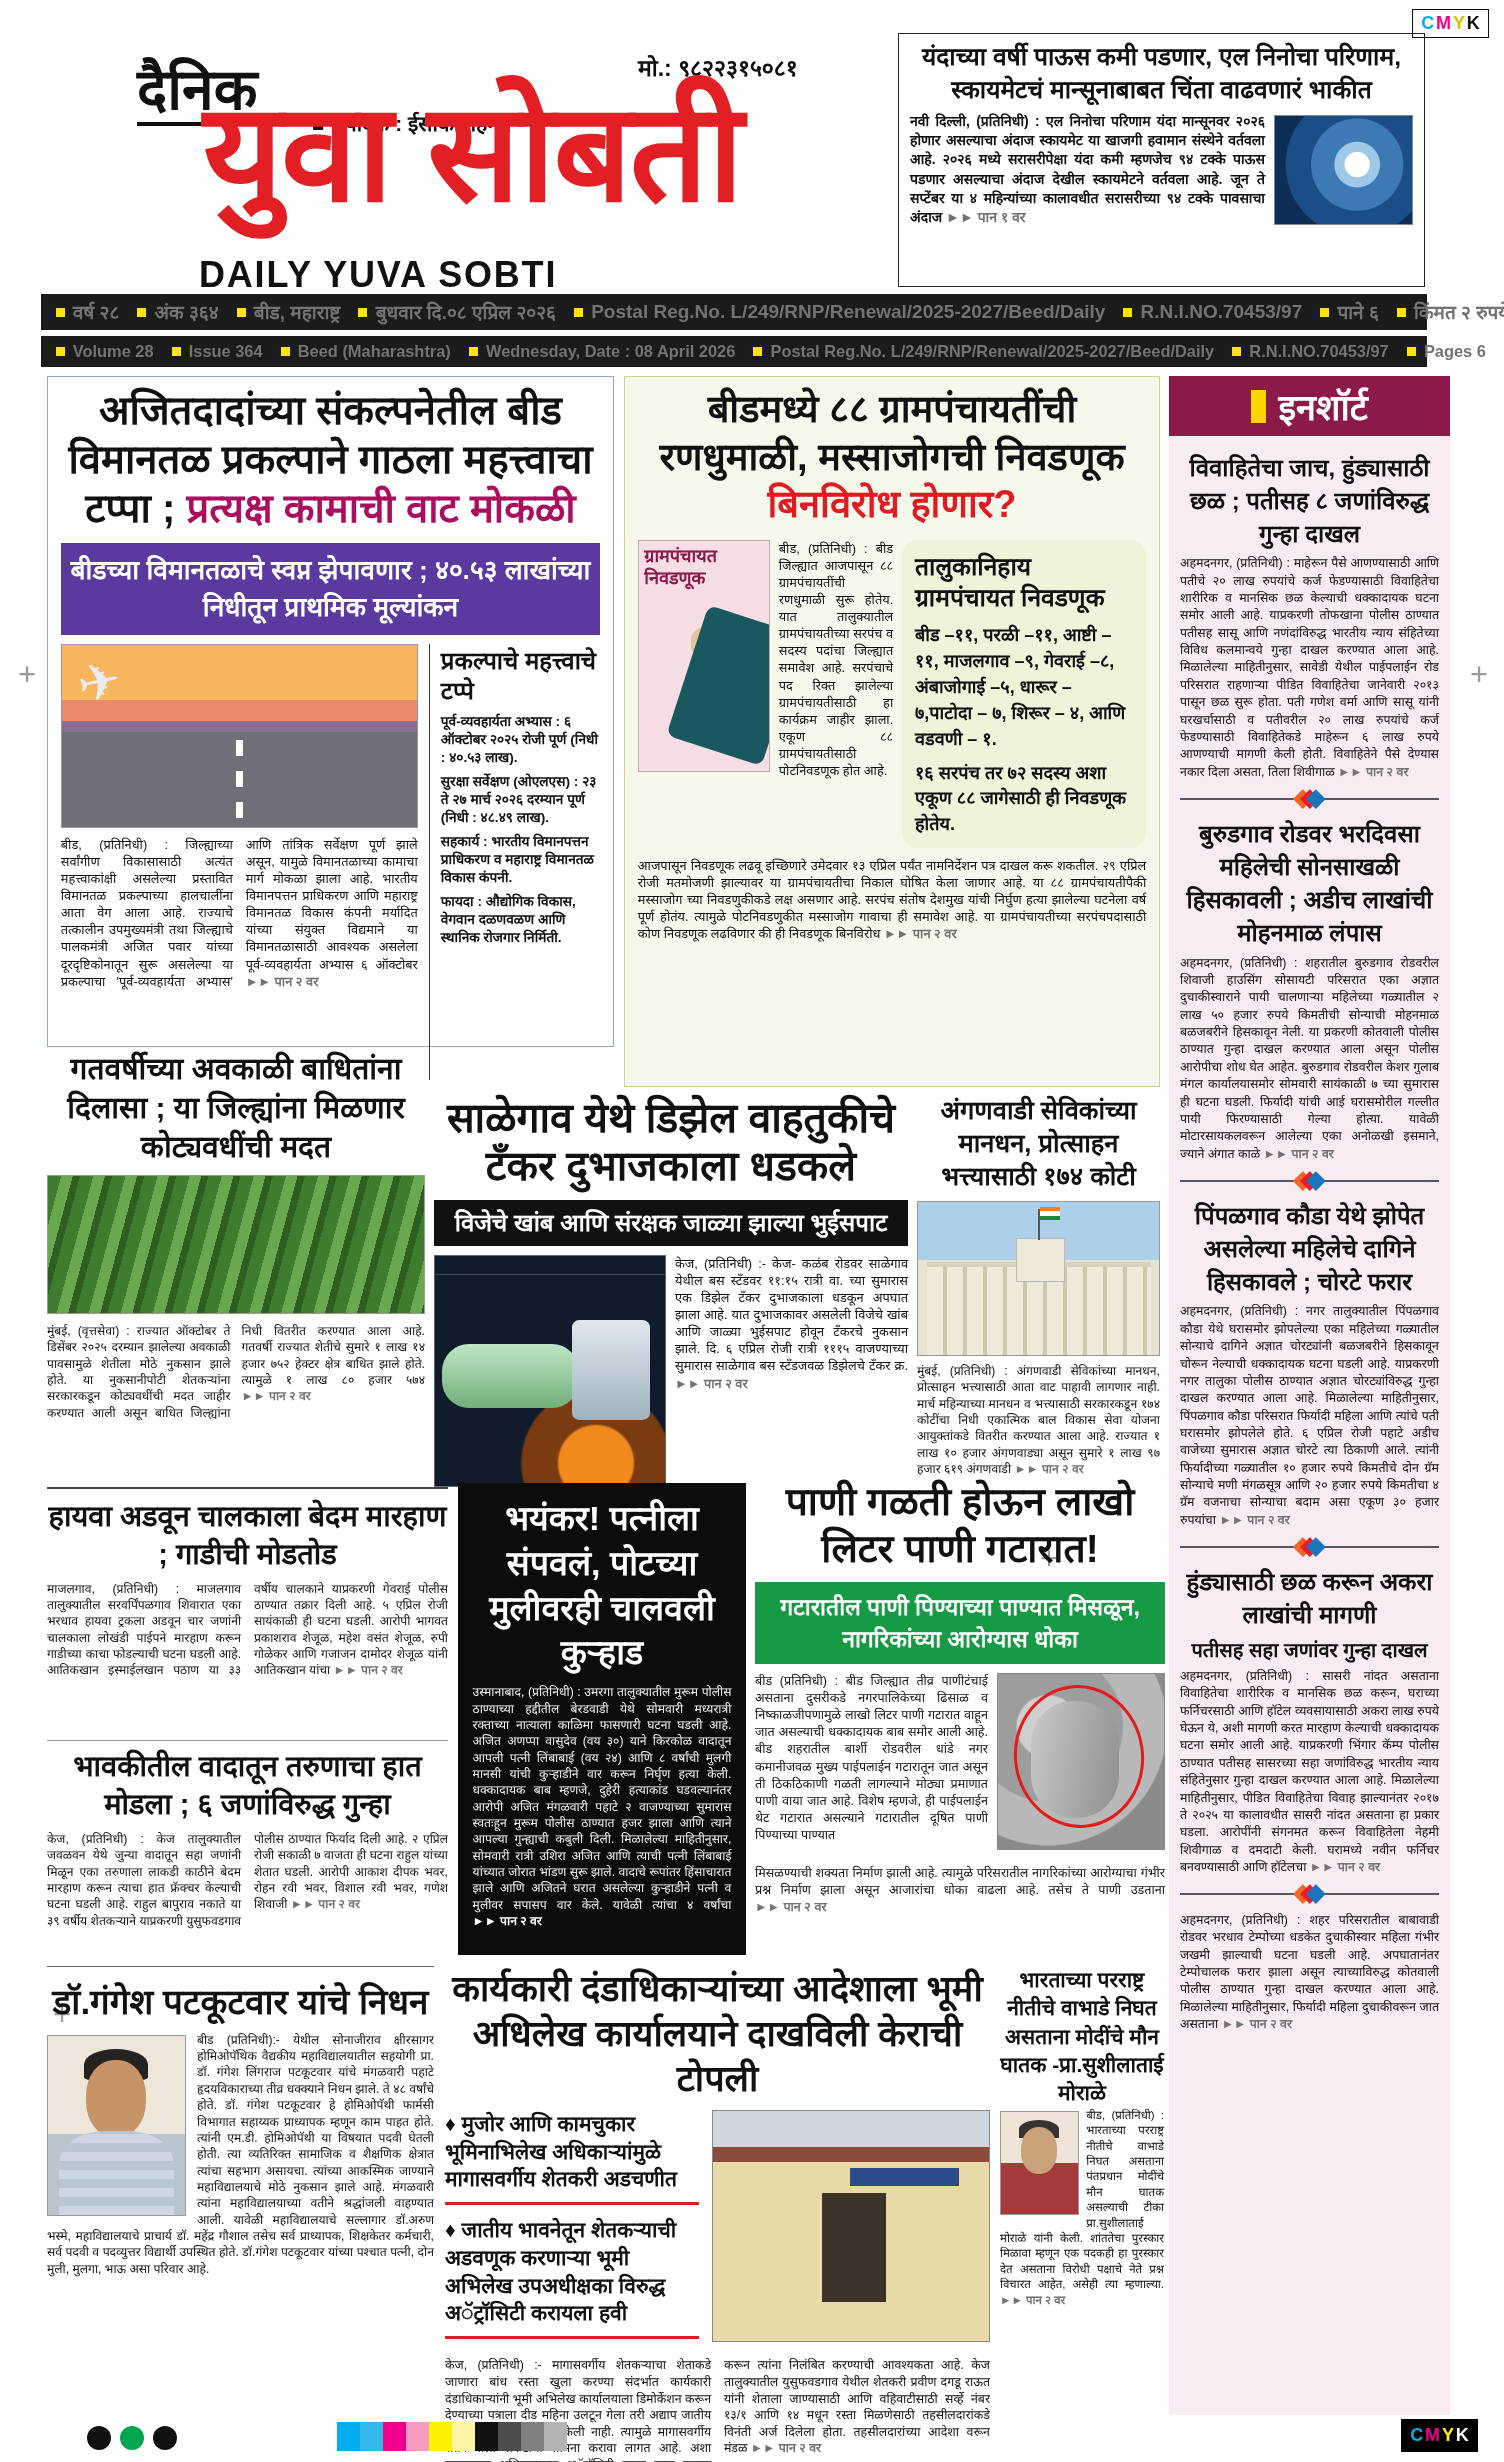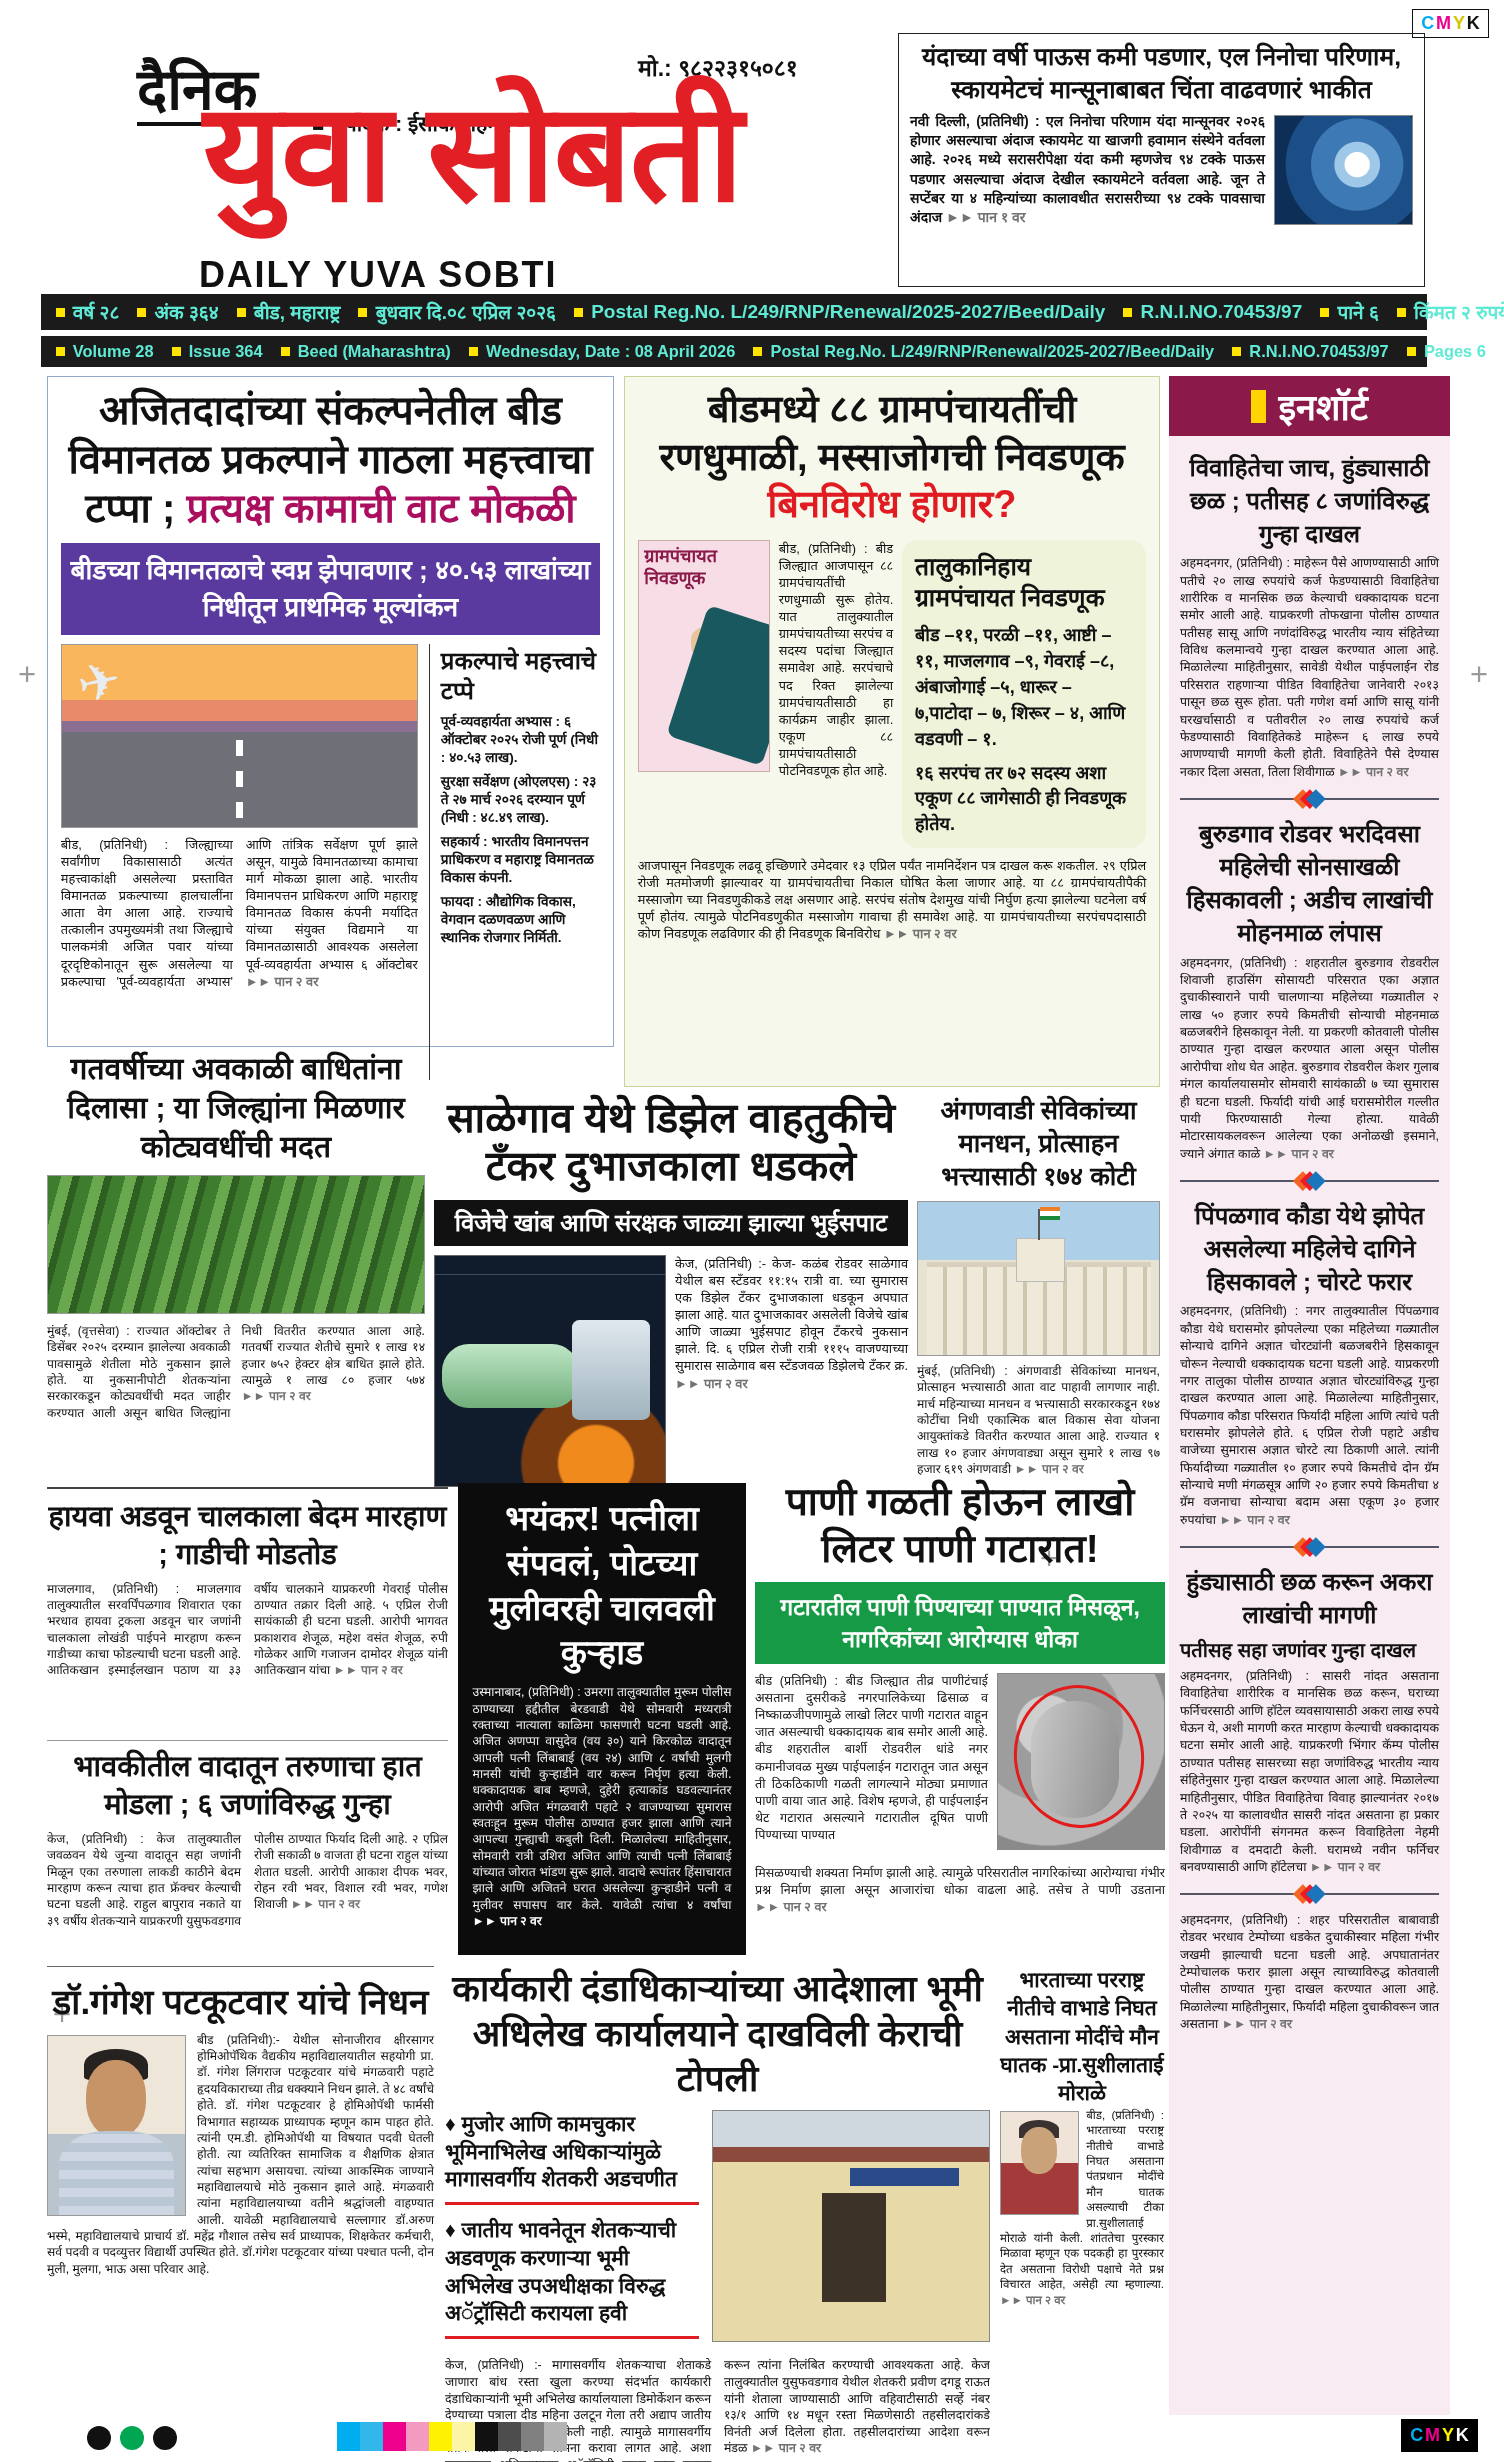--- a/index.html
+++ b/index.html
@@ -22,21 +22,21 @@
   .cmyk-top span,.cmyk-bottom span{padding:0 0.9px;}
   .c-c{color:#00aeef}.c-m{color:#ec008c}.c-y{color:#d8c400}.c-k{color:#111}
   .cmyk-bottom .c-y{color:#fff200}.cmyk-bottom .c-k{color:#ffffff}
   
   .weather{left:898px;top:33px;width:527px;height:254px;border:1.8px solid #222;padding:7.3px 11px;box-sizing:border-box;}
   .weather h2{margin:0 0 5.5px 0;font-size:24.6px;font-weight:800;text-align:center;line-height:1.32;}
   .weather .body{font-size:14px;font-weight:600;line-height:1.38;}
   .cyclone{float:right;width:137px;height:108px;margin:3.6px 0 3.6px 9px;border:0.9px solid #888;
            background:radial-gradient(circle at 60% 45%,#ffffff 0 12%,#9fc8e8 13% 22%,#3d7ab5 23% 45%,#1b4e86 46% 70%,#0d2f57 71% 100%);}
   
-  .strip{left:41px;width:1386px;background:#1b1b1b;color:#5eead4;display:flex;align-items:center;gap:18px;padding:0 14.6px;box-sizing:border-box;font-weight:700;}
+  .strip{left:41px;width:1386px;background:#1b1b1b;color:#737373;display:flex;align-items:center;gap:18px;padding:0 14.6px;box-sizing:border-box;font-weight:700;}
   .strip1{top:294px;height:36px;font-size:19px;}
   .strip2{top:336px;height:31px;font-size:16.4px;}
   .strip-item{display:inline-flex;align-items:center;white-space:nowrap;}
   .strip-item::before{content:"";display:inline-block;width:9px;height:9px;background:#ffe400;margin-right:8.2px;flex:none;}
   
   .h-c{font-weight:800;text-align:center;}
   .bodytxt{font-size:12.8px;line-height:1.34;}
   
   .story1{left:47px;top:376px;width:567px;height:671px;border:1.8px solid #93a9cc;padding:9px 12.8px;box-sizing:border-box;}
   .story1 h1{margin:0;font-size:40px;line-height:1.22;}
@@ -66,21 +66,21 @@
   .talukabox h3{margin:0 0 7.3px 0;font-size:24.6px;font-weight:800;line-height:1.3;}
   .talukabox .tl{font-size:18px;font-weight:700;line-height:1.45;}
   .talukabox .tt{font-size:18px;font-weight:700;line-height:1.4;margin-top:9px;}
   .s2bot{margin-top:9px;font-size:12.8px;line-height:1.34;}
   
   .rail{left:1169px;top:376px;width:281px;height:2041px;}
   .railhead{background:#8b1a4a;color:#fff;text-align:center;font-size:36px;font-weight:800;padding:5.5px 0;display:flex;align-items:center;justify-content:center;gap:12.8px;}
   .railhead .bar{display:inline-block;width:14.6px;height:33px;background:#ffd400;}
   .railbody{background:#f8ecf2;padding:9px 11px;height:1979px;box-sizing:border-box;overflow:hidden;}
   .in-h{font-size:24px;font-weight:800;text-align:center;line-height:1.38;margin:5.5px 0;}
-  .in-sub{font-size:20px;font-weight:800;line-height:1.3;margin:1.8px 0 5.5px 0;}
+  .in-sub{font-size:20px;font-weight:800;text-align:center;line-height:1.3;margin:1.8px 0 5.5px 0;}
   .in-b{font-size:12.4px;line-height:1.4;text-align:justify;}
   .divider{display:flex;align-items:center;margin:11px 0;}
   .divider::before,.divider::after{content:"";flex:1;height:1.8px;background:#556;}
   .dia{width:13.7px;height:13.7px;transform:rotate(45deg);margin:0 -3.6px;}
   .d1{background:#f26522}.d2{background:#ed1c24}.d3{background:#1b75bb}
   
   .relief{left:47px;top:1049px;width:378px;}
   .relief h2{margin:0;font-size:30px;line-height:1.3;}
   .farm{height:137px;margin:9px 0;border:0.9px solid #999;
         background:repeating-linear-gradient(105deg,#3f7d2e 0 12.8px,#6aa84f 12.8px 24px,#2e5e22 24px 31px),linear-gradient(#cfe3b0,#87b16a);}

